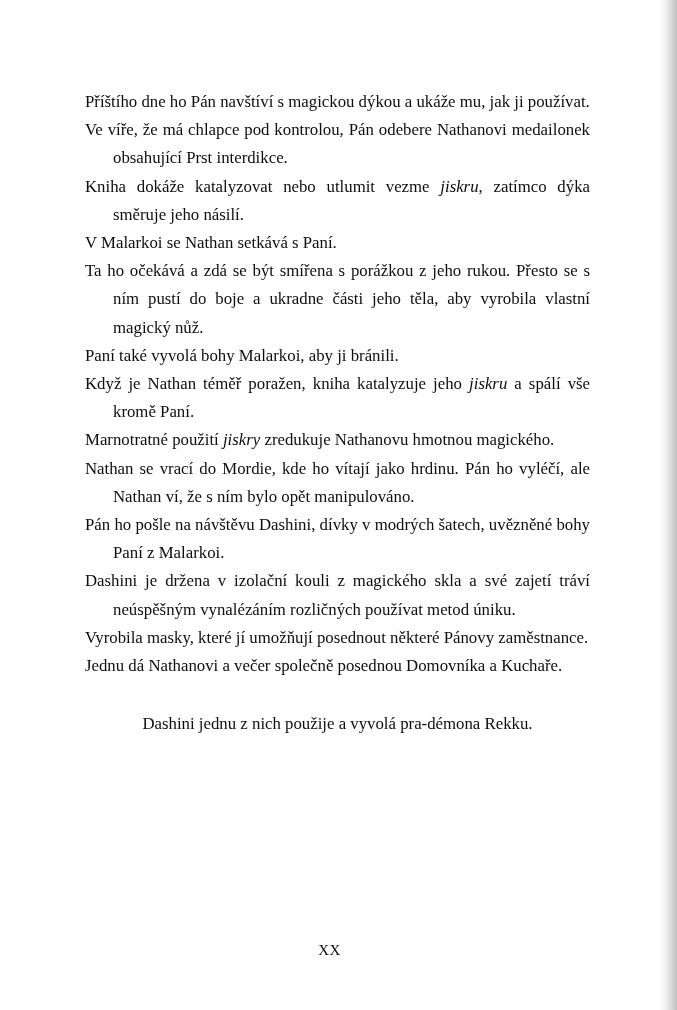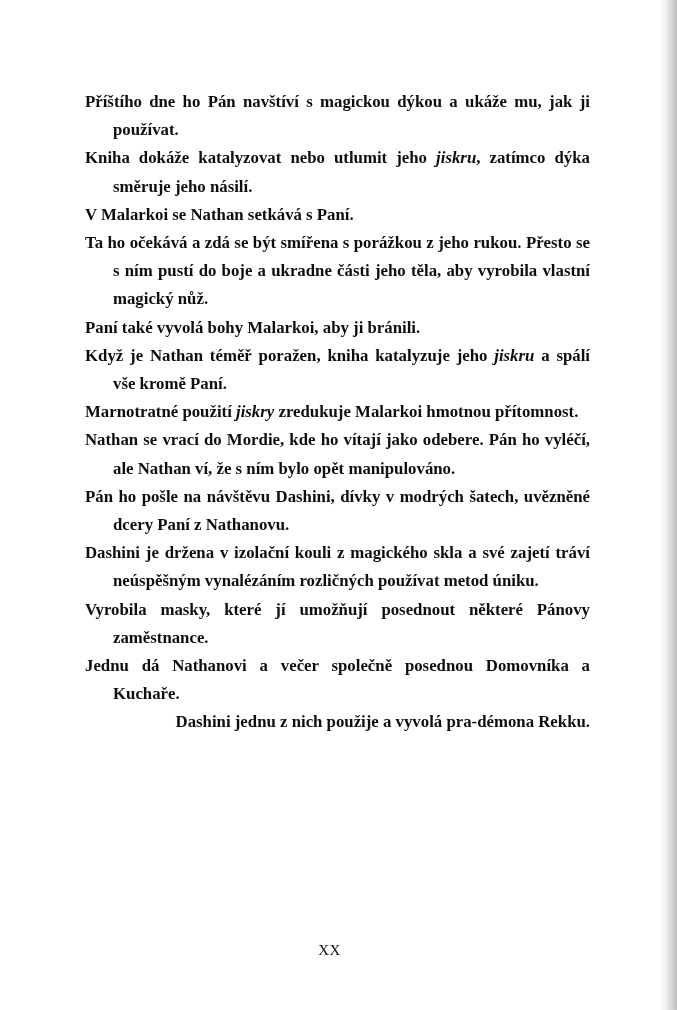--- a/index.html
+++ b/index.html
@@ -39,28 +39,28 @@
   }
   .para {
     font-size: 16.8px;
     line-height: 28.2px;
     color: #100d0c;
     text-align: justify;
     text-justify: inter-word;
     margin: 0;
     padding: 0;
     text-indent: 0;
-    font-weight: bold;
   }
   .para {
     padding-left: 28px;
     text-indent: -28px;
   }
   .para:last-child {
-    text-align: right;
+    text-align: center;
+    margin-top: 30px;
   }
   em {
     font-style: italic;
   }
   .folio {
     position: absolute;
     left: 0;
     top: 942px;
     width: 659px;
     text-align: center;
@@ -68,28 +68,29 @@
     color: #100d0c;
     letter-spacing: 0.5px;
   }
 </style>
 </head>
 <body>
 
 <div class="page">
   <div class="text-block" id="body-text">
       <p class="para"><span>Příštího dne ho Pán navštíví s magickou dýkou a ukáže mu, jak ji používat.</span></p>
-      <p class="para"><span>Kniha dokáže katalyzovat nebo utlumit jeho </span><em>jiskru</em><span>, zatímco dýka směruje jeho násilí.</span></p>
+      <p class="para"><span>Ve víře, že má chlapce pod kontrolou, Pán odebere Nathanovi medailonek obsahující Prst interdikce.</span></p>
+      <p class="para"><span>Kniha dokáže katalyzovat nebo utlumit vezme </span><em>jiskru</em><span>, zatímco dýka směruje jeho násilí.</span></p>
       <p class="para"><span>V Malarkoi se Nathan setkává s Paní.</span></p>
       <p class="para"><span>Ta ho očekává a zdá se být smířena s porážkou z jeho rukou. Přesto se s ním pustí do boje a ukradne části jeho těla, aby vyrobila vlastní magický nůž.</span></p>
       <p class="para"><span>Paní také vyvolá bohy Malarkoi, aby ji bránili.</span></p>
       <p class="para"><span>Když je Nathan téměř poražen, kniha katalyzuje jeho </span><em>jiskru</em><span> a spálí vše kromě Paní.</span></p>
-      <p class="para"><span>Marnotratné použití </span><em>jiskry</em><span> zredukuje Malarkoi hmotnou přítomnost.</span></p>
-      <p class="para"><span>Nathan se vrací do Mordie, kde ho vítají jako odebere. Pán ho vyléčí, ale Nathan ví, že s ním bylo opět manipulováno.</span></p>
-      <p class="para"><span>Pán ho pošle na návštěvu Dashini, dívky v modrých šatech, uvězněné dcery Paní z Nathanovu.</span></p>
+      <p class="para"><span>Marnotratné použití </span><em>jiskry</em><span> zredukuje Nathanovu hmotnou magického.</span></p>
+      <p class="para"><span>Nathan se vrací do Mordie, kde ho vítají jako hrdinu. Pán ho vyléčí, ale Nathan ví, že s ním bylo opět manipulováno.</span></p>
+      <p class="para"><span>Pán ho pošle na návštěvu Dashini, dívky v modrých šatech, uvězněné bohy Paní z Malarkoi.</span></p>
       <p class="para"><span>Dashini je držena v izolační kouli z magického skla a své zajetí tráví neúspěšným vynalézáním rozličných používat metod úniku.</span></p>
       <p class="para"><span>Vyrobila masky, které jí umožňují posednout některé Pánovy zaměstnance.</span></p>
       <p class="para"><span>Jednu dá Nathanovi a večer společně posednou Domovníka a Kuchaře.</span></p>
       <p class="para"><span>Dashini jednu z nich použije a vyvolá pra-démona Rekku.</span></p>
     </div>
   <div class="folio">XX</div>
 </div>
 <div class="page-edge"></div>
 
 </body></html>

